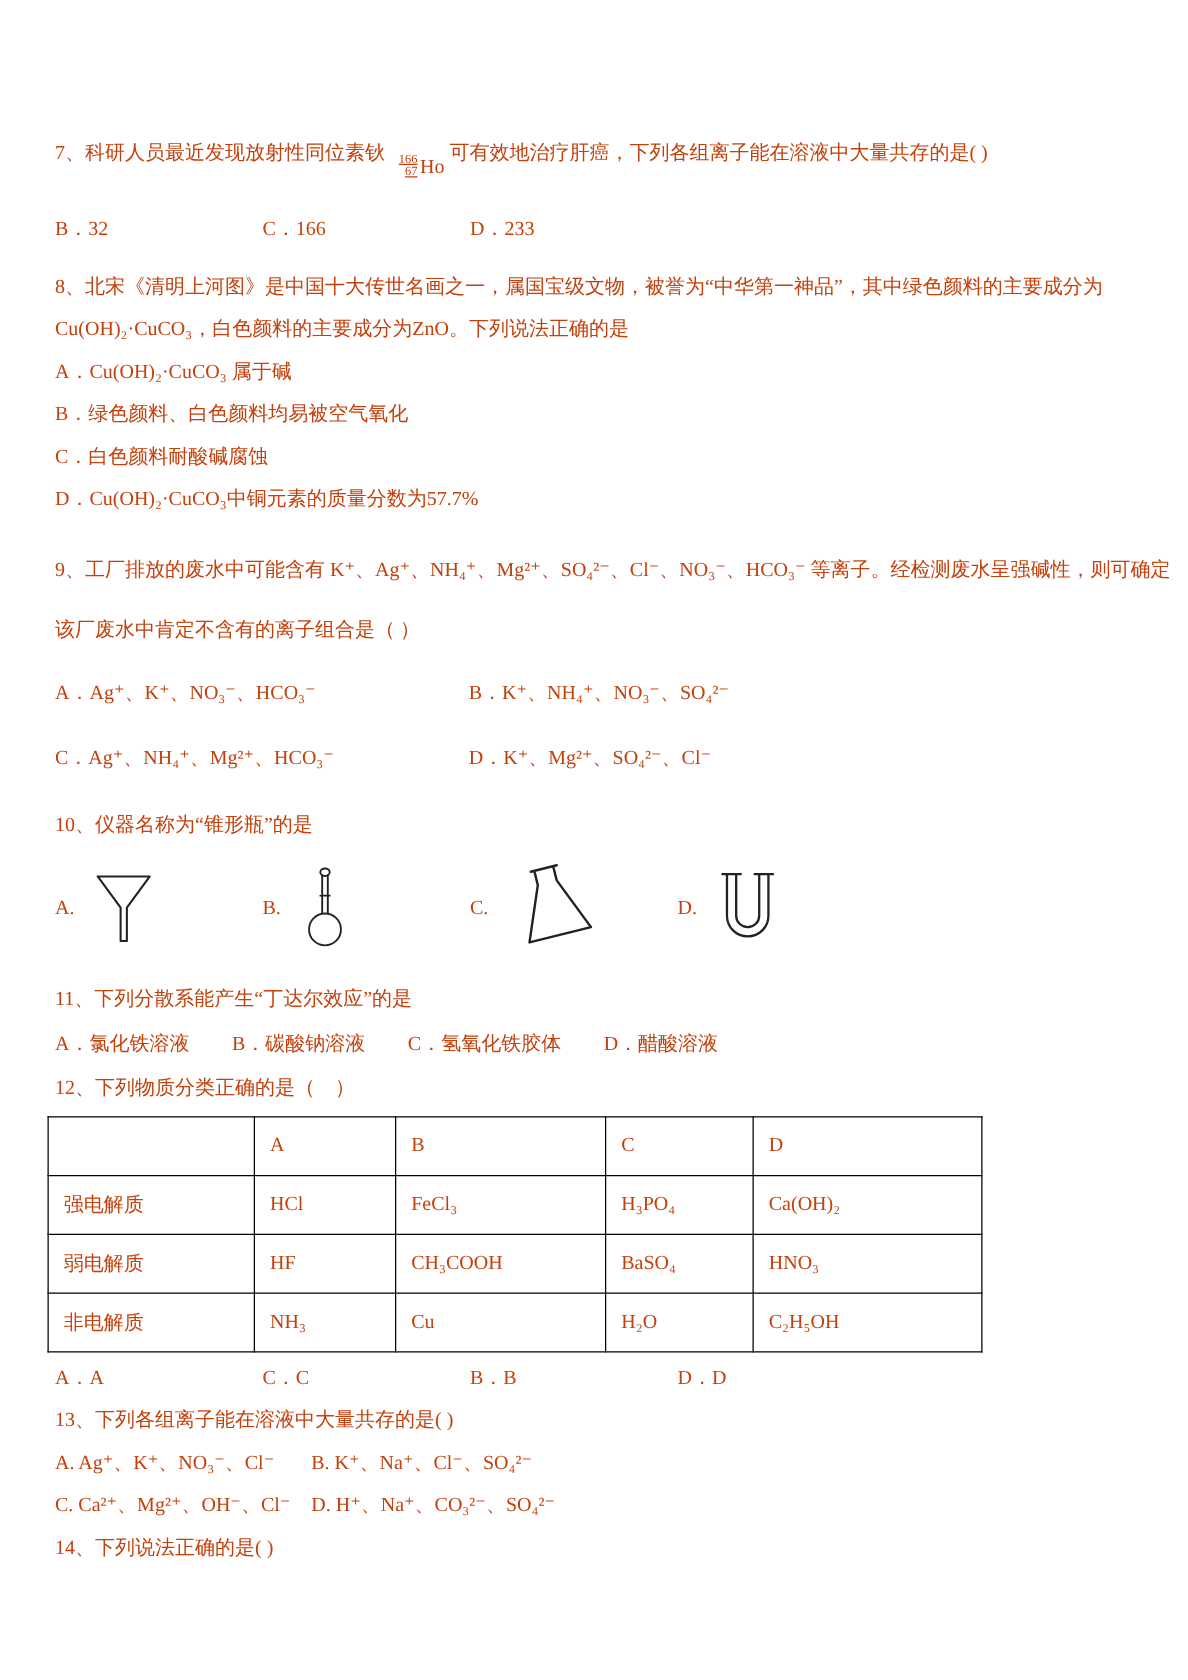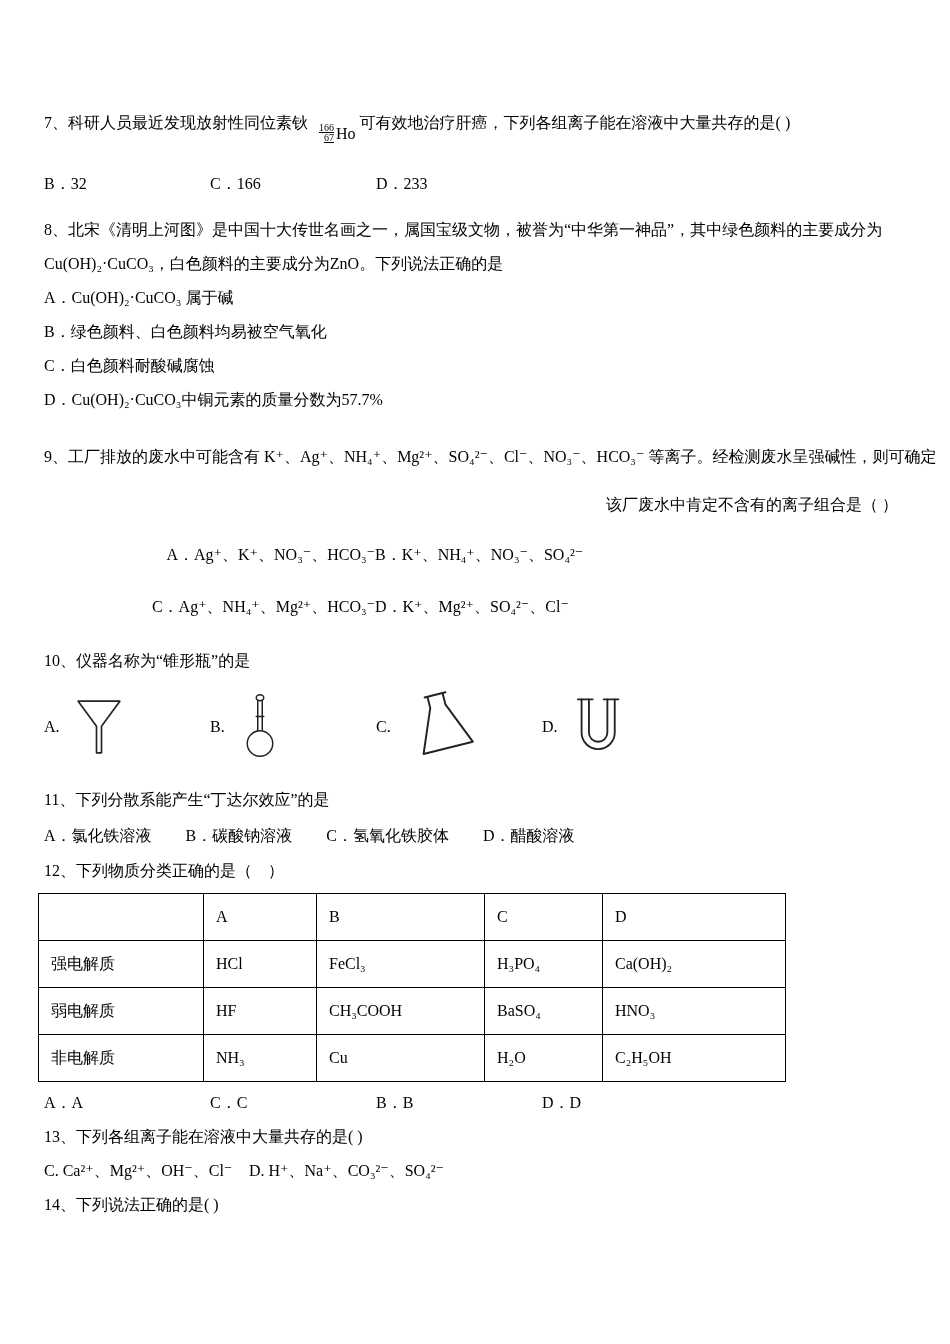--- a/index.html
+++ b/index.html
@@ -1,29 +1,29 @@
 <!DOCTYPE html>
 <html><head>
 <meta charset="utf-8">
 <style>
   html,body{margin:0;padding:0;background:#ffffff;}
   .page{
     width:950px;height:1344px;box-sizing:border-box;
-    padding:106px 52px 30px 44px;
-    background:#ffffff;color:#000000;
+    padding:106px 15px 30px 44px;
+    background:#ffffff;color:#c2410c;
     font-family:"Liberation Serif","DejaVu Serif",serif;
     font-size:16px;overflow:hidden;position:relative;
   }
   .line{line-height:34px;white-space:nowrap;}
   .q{margin:0;}
   .q7{margin-bottom:12px;}
   .q7 .opts-row{margin-top:16px;}
   .q8{margin-bottom:16px;}
   .q9 .line{line-height:48px;}
-  .q9{margin-bottom:8px;text-align:right;}
+  .q9{margin-bottom:8px;}
   .opts-row{display:flex;line-height:34px;}
   .opts-row .opt{width:166px;flex:0 0 auto;white-space:nowrap;}
   .q9 .opts-row{line-height:52px;}
   .q9 .opts-row .opt{width:331px;}
   .q9 .opts-row .opt:last-child{width:auto;}
   .opt-line{line-height:34px;white-space:nowrap;}
   
   .isotope{display:inline-flex;align-items:center;vertical-align:-4px;}
   .iso-nums{display:inline-flex;flex-direction:column;align-items:flex-end;
     font-size:10px;line-height:10px;margin:0 2px 0 7px;transform:translateY(-1px);text-decoration:underline;}
@@ -191,20 +191,24 @@
       <span class="opt">A．A</span>
       <span class="opt">C．C</span>
       <span class="opt">B．B</span>
       <span class="opt">D．D</span>
     </div>
   </section>
 
   <section class="q q13">
     <div class="line stem">13、下列各组离子能在溶液中大量共存的是(        )</div>
     <div class="opt-pair">
+      <span class="first">A. Ag⁺、K⁺、NO₃⁻、Cl⁻</span>
+      <span class="second">B. K⁺、Na⁺、Cl⁻、SO₄²⁻</span>
+    </div>
+    <div class="opt-pair">
       <span class="first">C. Ca²⁺、Mg²⁺、OH⁻、Cl⁻</span>
       <span class="second">D. H⁺、Na⁺、CO₃²⁻、SO₄²⁻</span>
     </div>
   </section>
 
   <section class="q q14">
     <div class="line stem">14、下列说法正确的是( )</div>
   </section>
 
 </div>

